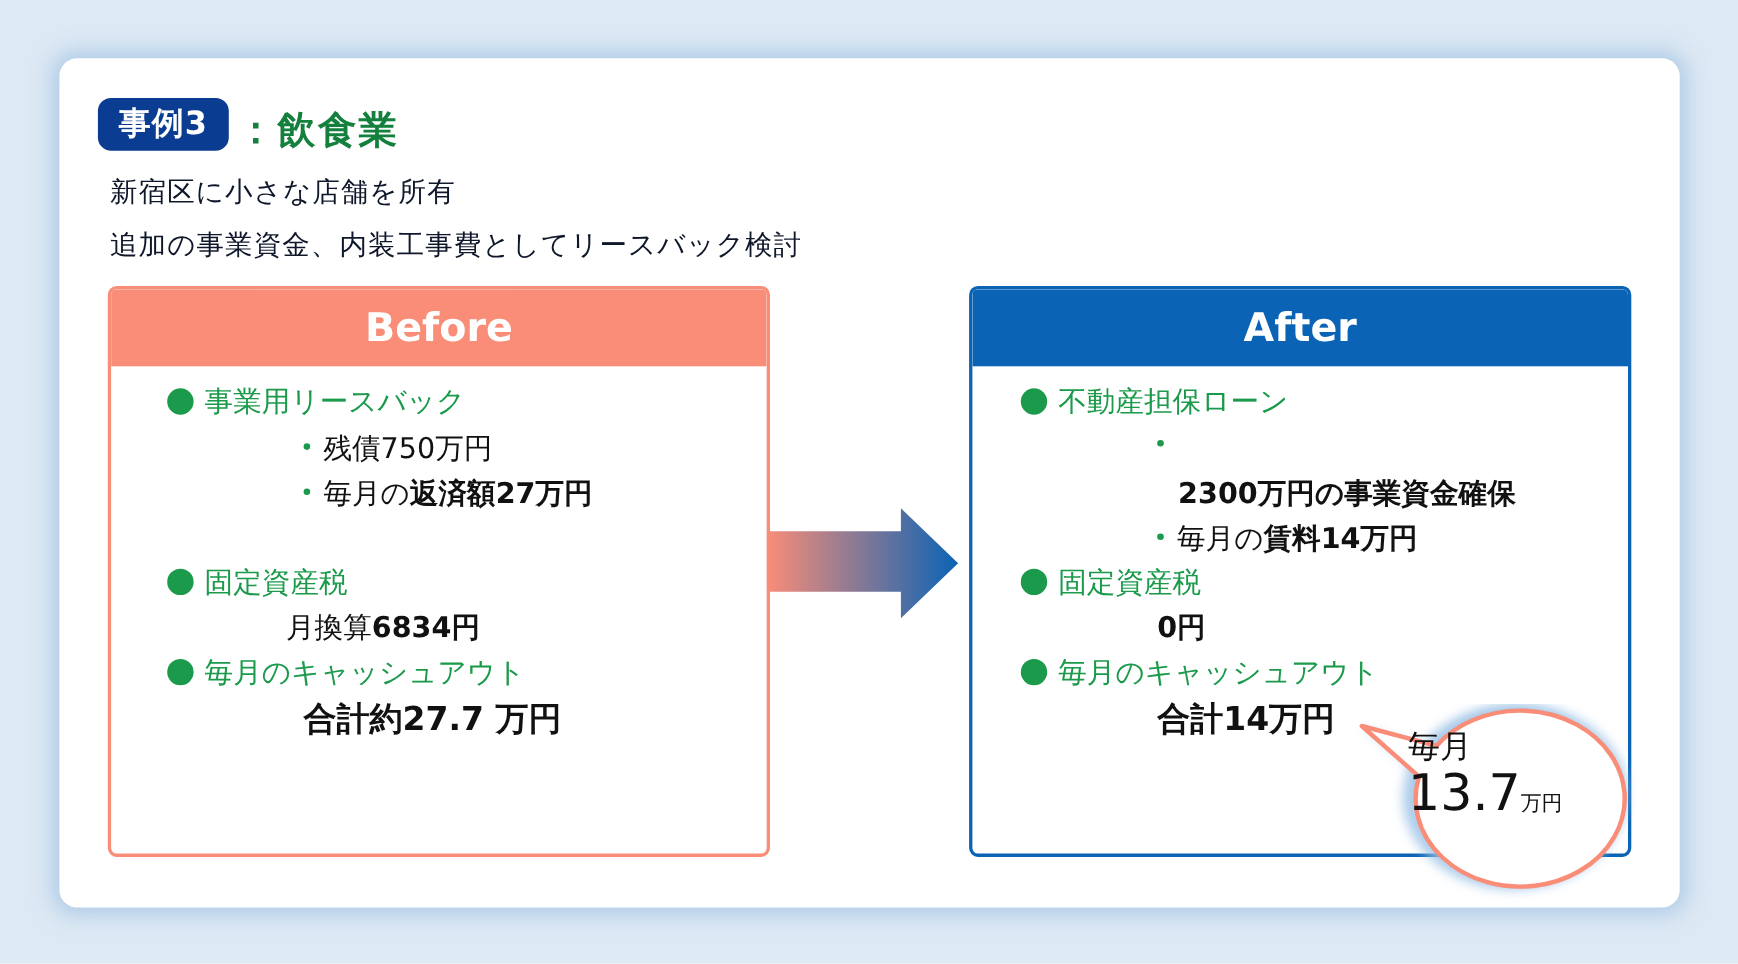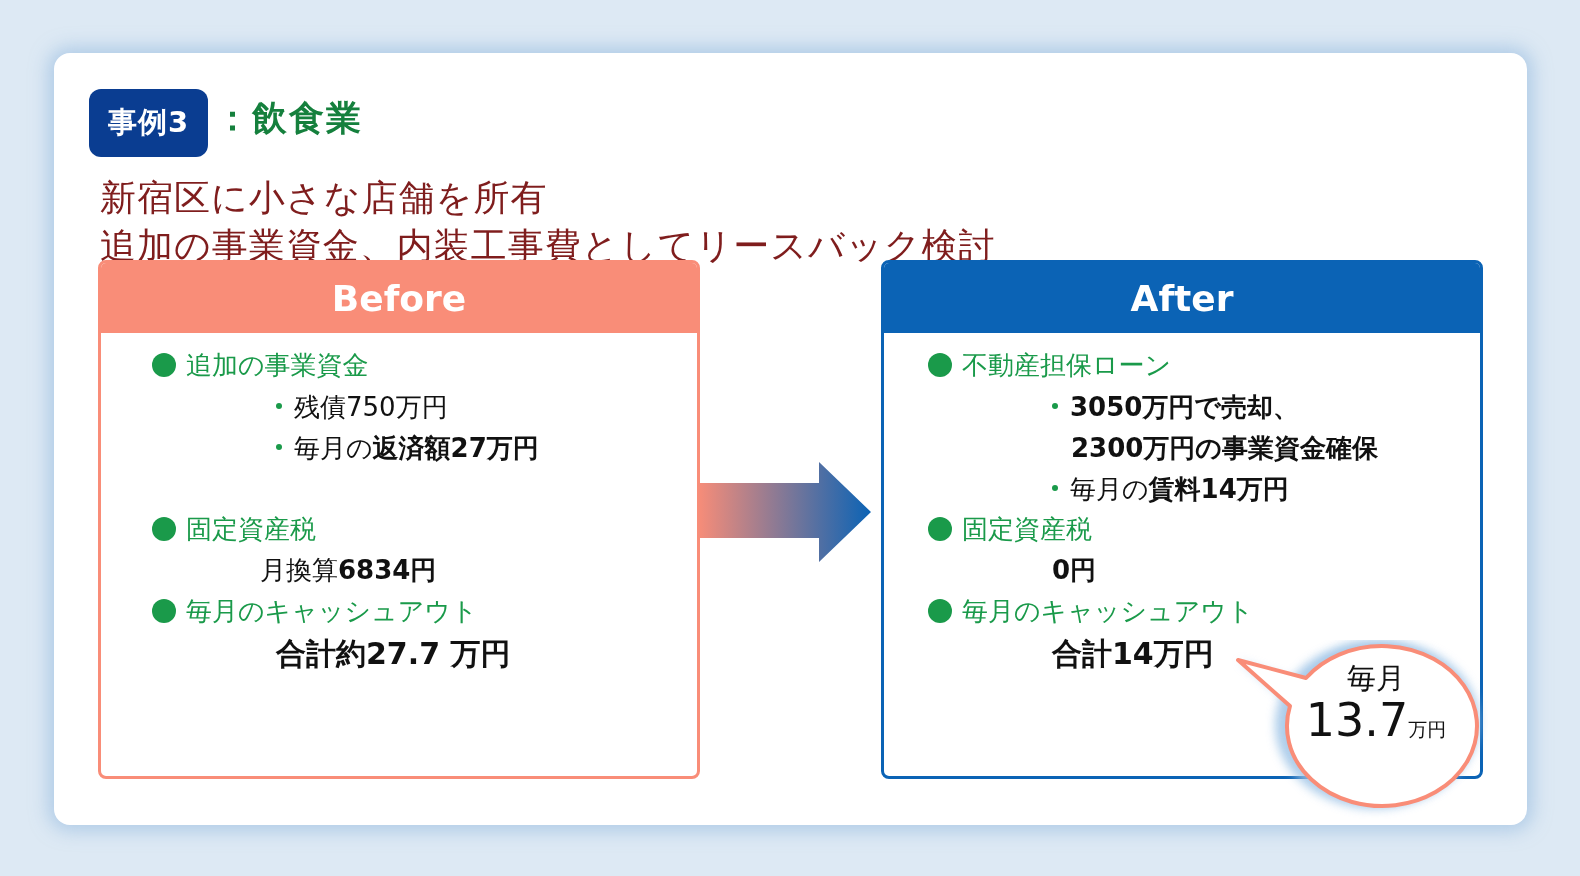--- a/index.html
+++ b/index.html
@@ -14,44 +14,43 @@
     position: absolute;
     left: 54px; top: 53px;
     width: 1473px; height: 772px;
     background: #ffffff;
     border-radius: 16px;
     box-shadow: 0 0 18px 6px rgba(140, 180, 220, 0.55);
   }
   .badge {
     position: absolute;
     left: 89px; top: 89px;
-    width: 119px; height: 68px;
+    width: 119px; height: 48px;
     background: #0a3d91;
     border-radius: 12px;
     color: #fff;
     font-weight: bold;
     font-size: 29px;
     display: flex; align-items: center; justify-content: center;
     letter-spacing: 1px;
   }
   .title {
     position: absolute;
     left: 215px; top: 95px;
     font-size: 35px;
     font-weight: bold;
     color: #15803d;
     letter-spacing: 2px;
   }
   .desc {
     position: absolute;
     left: 100px;
-    font-size: 36px;
-    color: #7f1d1d;
+    font-size: 25px;
+    color: #0f172a;
     letter-spacing: 1px;
-    margin-top: 16px;
   }
   .desc.l1 { top: 158px; }
   .desc.l2 { top: 206px; }
 
   .box {
     position: absolute;
     top: 260px;
     width: 602px; height: 519px;
     border: 3px solid;
     border-radius: 8px;
@@ -81,21 +80,20 @@
   .b { font-weight: bold; }
   .big { font-size: 30px; font-weight: bold; }
 
   .arrow { position: absolute; left: 697px; top: 462px; }
 
   .bubble { position: absolute; left: 1228px; top: 640px; }
   .bubble-text {
     position: absolute;
     left: 1280px; top: 660px;
     width: 192px;
-    text-align: center;
     color: #111;
   }
   .bt1 { font-size: 29px; line-height: 36px; }
   .bt2 { font-size: 46px; line-height: 48px; }
   .bt2 small { font-size: 19px; }
   .bt3 { font-size: 29px; line-height: 36px; }
 </style>
 </head>
 <body>
 
@@ -107,21 +105,21 @@
 <div class="title">：飲食業</div>
 <div class="desc l1">新宿区に小さな店舗を所有</div>
 <div class="desc l2">追加の事業資金、内装工事費としてリースバック検討</div>
 
 <div class="box before">
   <div class="box-head">
     <span>Before</span>
   </div>
 </div>
 <div class="row green" style="left:152px; top:348px;">
-  <span class="dot"></span><span>追加の事業資金</span>
+  <span class="dot"></span><span>事業用リースバック</span>
 </div>
 <div class="row" style="left:276px; top:390px;">
   <span class="sdot"></span><span>残債750万円</span>
 </div>
 <div class="row" style="left:276px; top:431px;">
   <span class="sdot"></span><span>毎月の</span><span class="b">返済額27万円</span>
 </div>
 <div class="row green" style="left:152px; top:512px;">
   <span class="dot"></span><span>固定資産税</span>
 </div>
@@ -145,21 +143,21 @@
 
 <div class="box after">
   <div class="box-head">
     <span>After</span>
   </div>
 </div>
 <div class="row green" style="left:928px; top:348px;">
   <span class="dot"></span><span>不動産担保ローン</span>
 </div>
 <div class="row b" style="left:1052px; top:390px;">
-  <span class="sdot"></span><span>3050万円で売却、</span>
+  <span class="sdot"></span>
 </div>
 <div class="row b" style="left:1071px; top:431px;">2300万円の事業資金確保</div>
 <div class="row" style="left:1052px; top:472px;">
   <span class="sdot"></span><span>毎月の</span><span class="b">賃料14万円</span>
 </div>
 <div class="row green" style="left:928px; top:512px;">
   <span class="dot"></span><span>固定資産税</span>
 </div>
 <div class="row b" style="left:1052px; top:553px;">0円</div>
 <div class="row green" style="left:928px; top:594px;">

